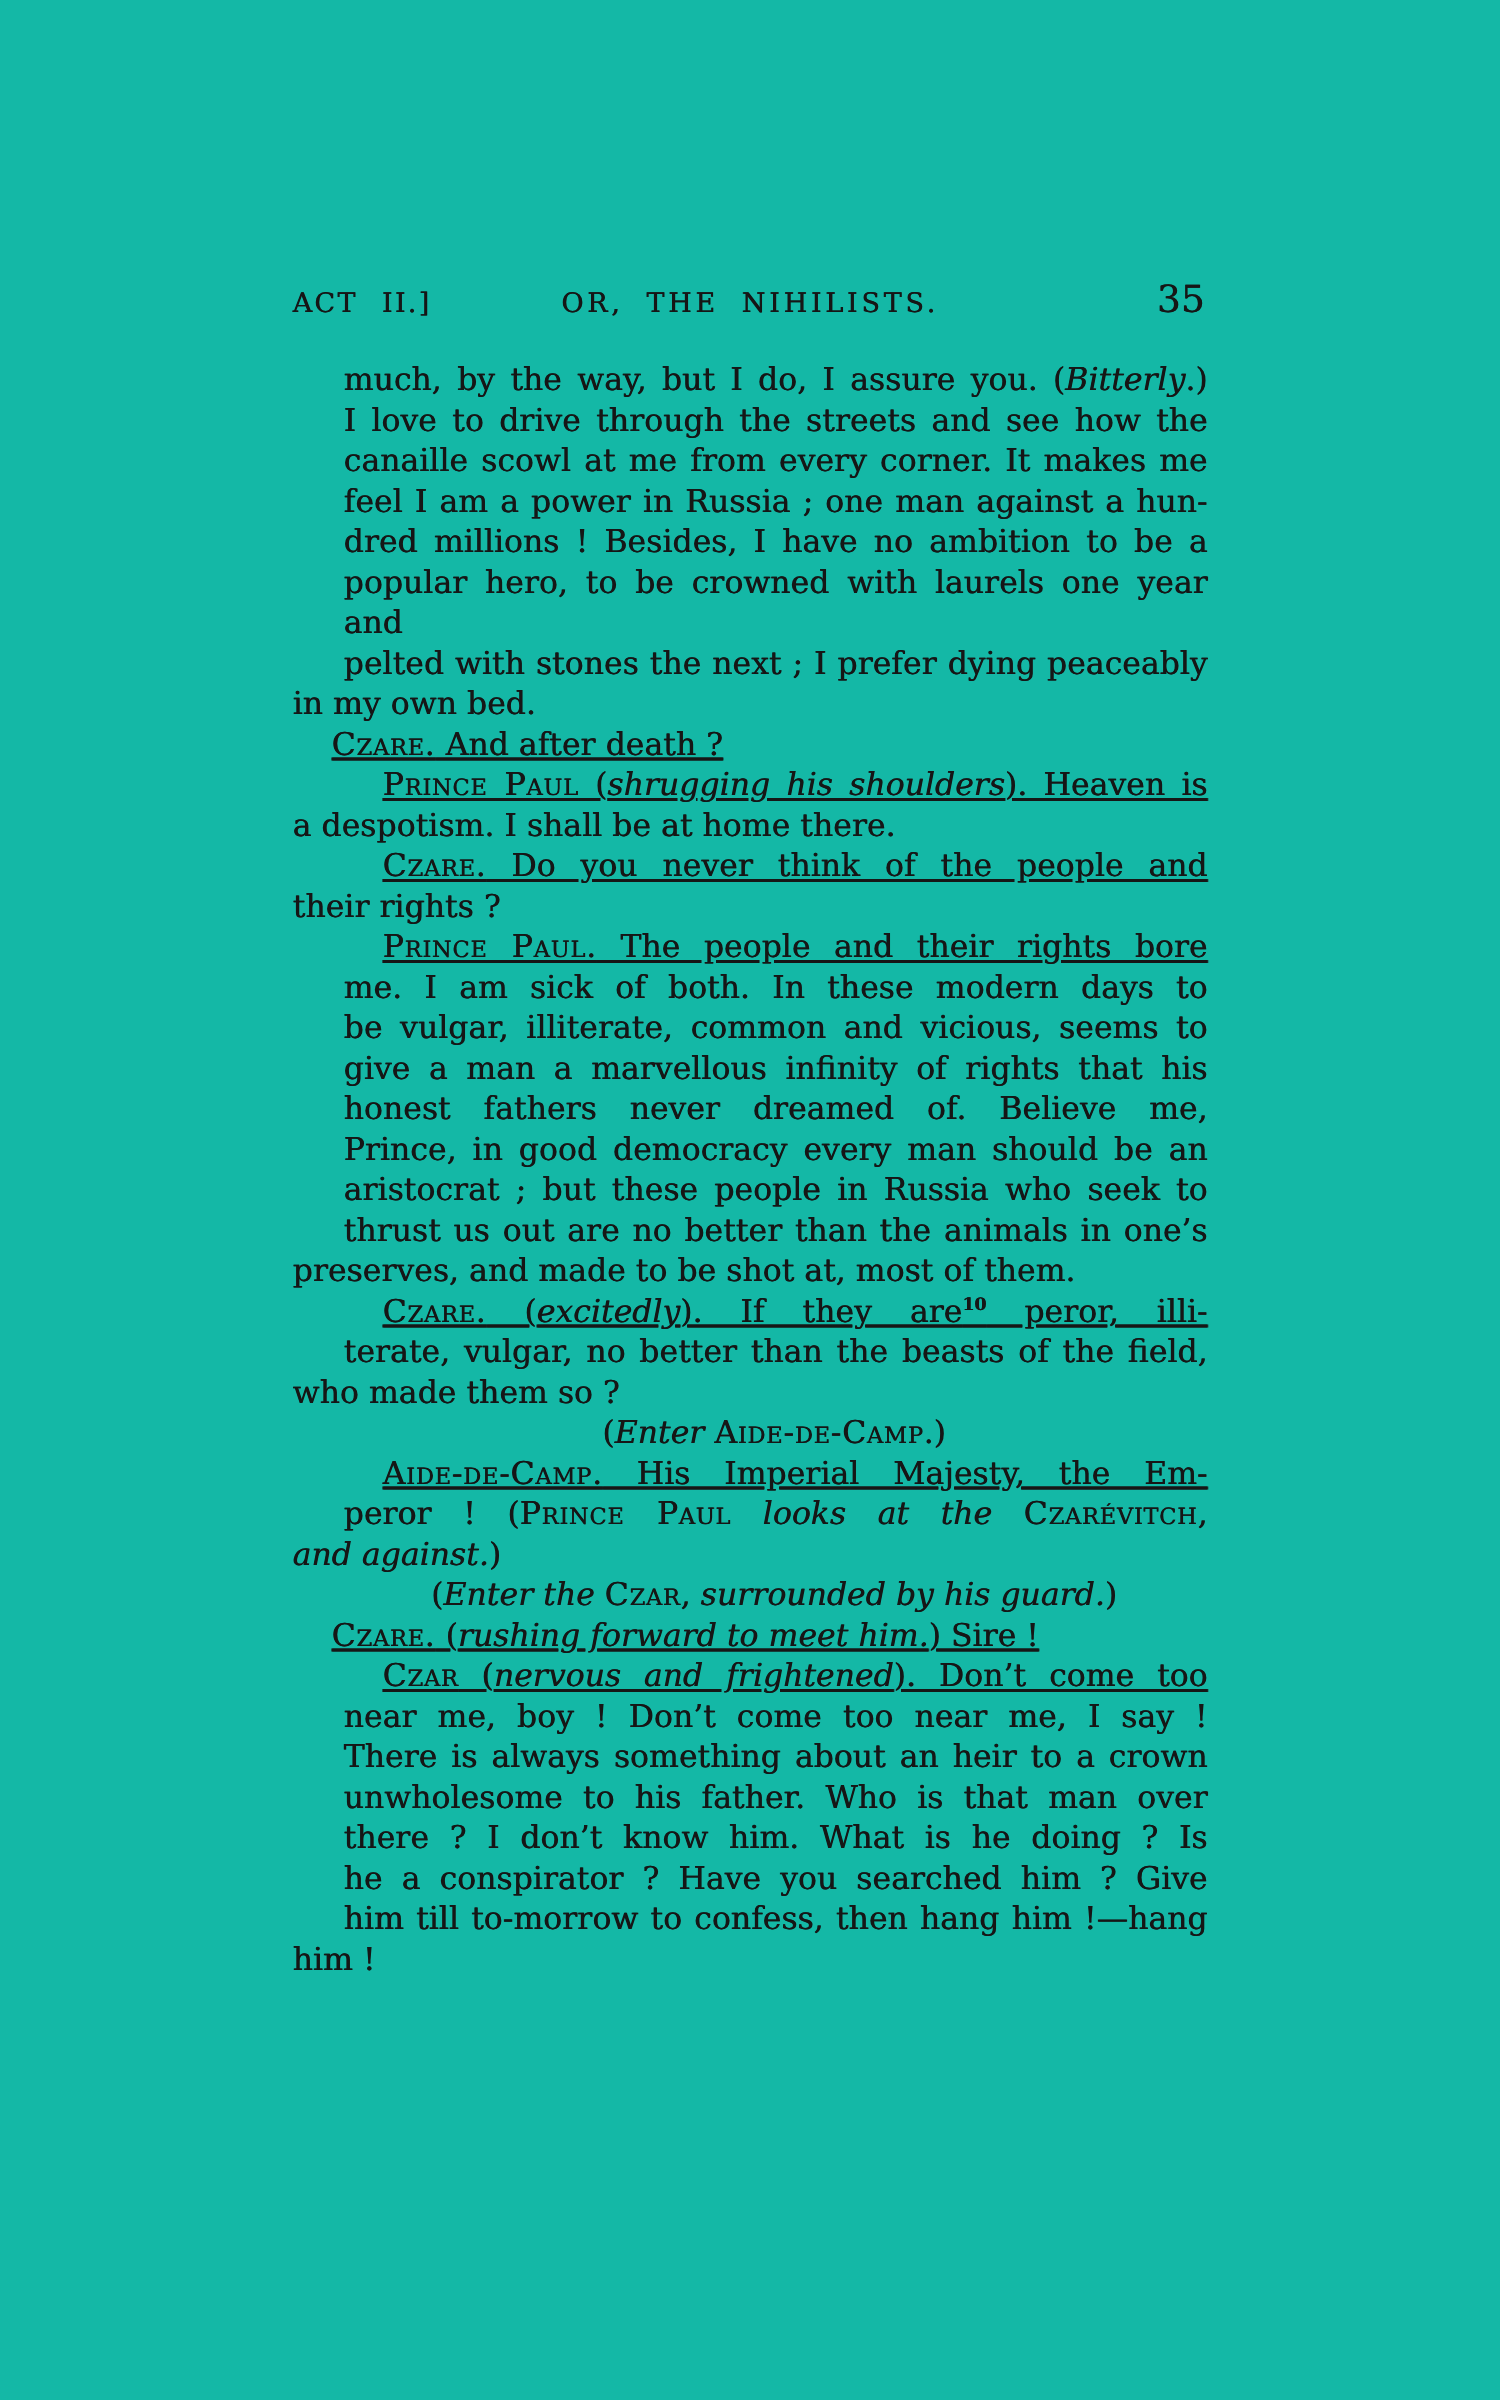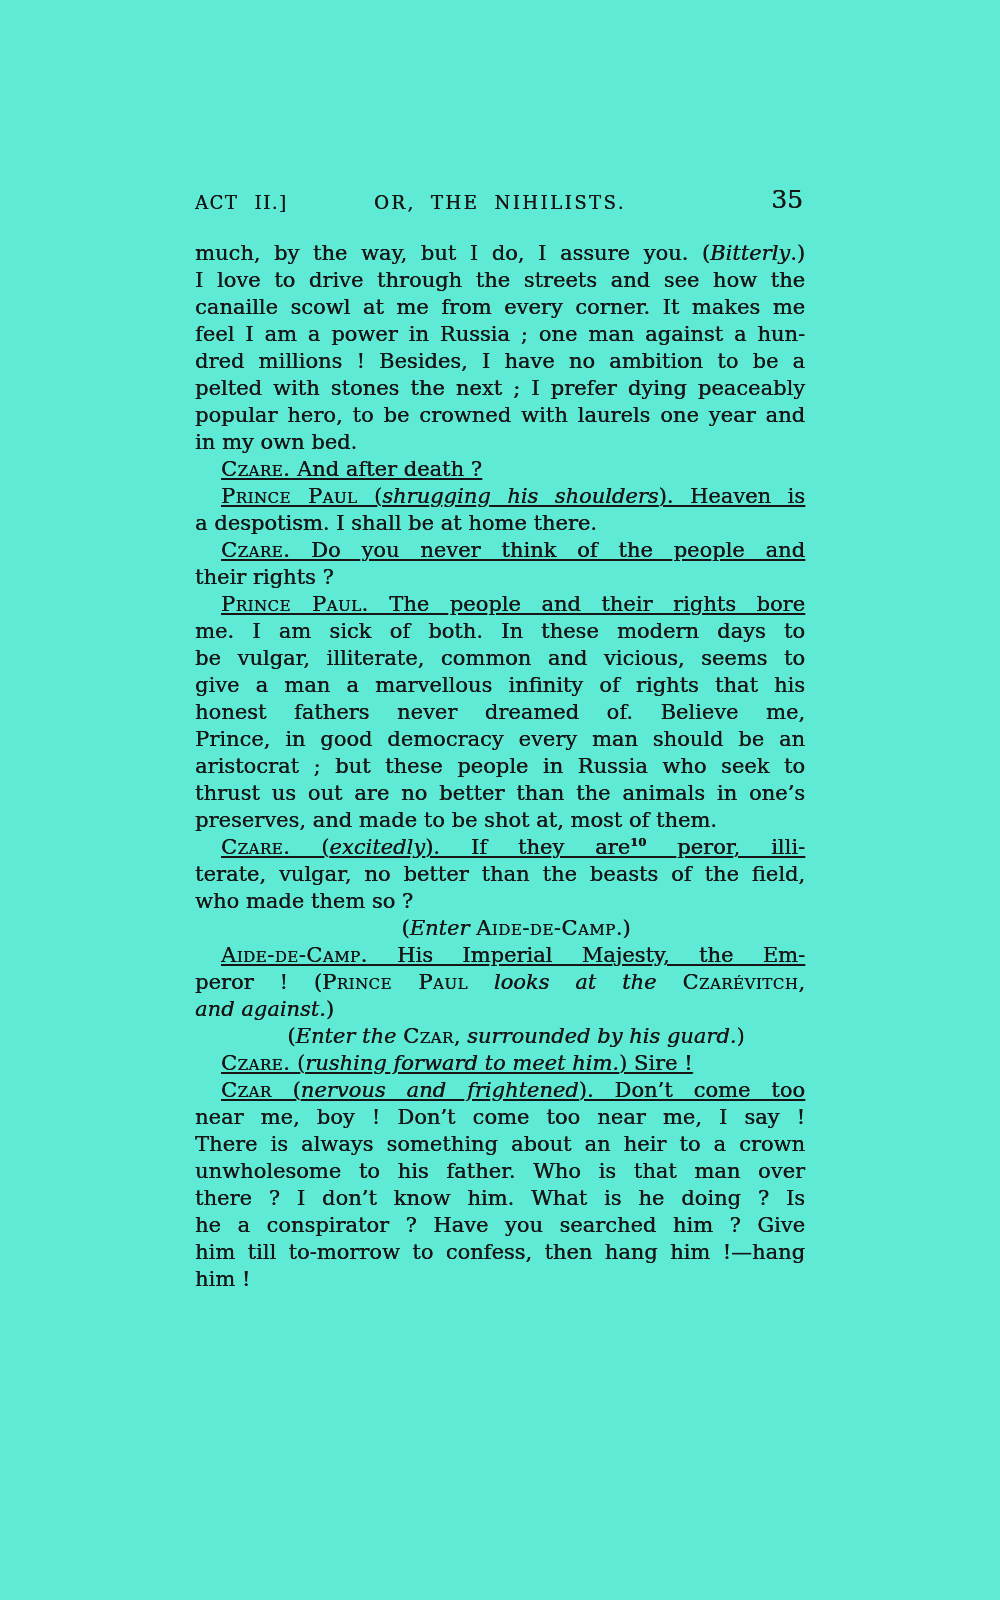--- a/index.html
+++ b/index.html
@@ -47,54 +47,54 @@
   .text-block {
     position: absolute;
     left: 195px;
     top: 240px;
     width: 610px;
     font-size: 21px;
     line-height: 27px;
     text-shadow: 0.35px 0 0 currentColor;
   }
   .line { white-space: normal; }
-  .line.justify { text-align: justify; text-align-last: justify; }
+  .line.justify { text-align: justify; text-align-last: justify; margin-left: 34px; }
   .line.left    { text-align: left;    text-align-last: left; }
   .line.center  { text-align: center;  text-align-last: center; padding-left: 32px; }
   .line.indent  { text-indent: 26px; text-decoration: underline; }
   .rm  { font-style: normal; }
   .it  { font-style: italic; text-align: right; }
   .sc  { font-variant: small-caps; letter-spacing: 0.5px; }
   .sup {
     vertical-align: super;
     font-size: 0.55em;
     font-weight: bold;
     line-height: 0;
     letter-spacing: 0;
   }
 </style>
 </head>
 <body>
 
-<div class="page" style="color: rgb(22, 22, 22); background: #5eead4;">
+<div class="page" style="color: rgb(22, 22, 22); background: #14b8a6;">
 
   <div class="header">
     <span class="header-act">ACT II.]</span>
     <span class="header-title">OR, THE NIHILISTS.</span>
     <span class="header-page">35</span>
   </div>
 
   <div class="text-block">
       <div class="line justify"><span class="rm">much, by the way, but I do, I assure you.  (</span><span class="it">Bitterly</span><span class="rm">.)</span></div>
       <div class="line justify"><span class="rm">I love to drive through the streets and see how the</span></div>
       <div class="line justify"><span class="rm">canaille scowl at me from every corner.  It makes me</span></div>
       <div class="line justify"><span class="rm">feel I am a power in Russia ; one man against a hun-</span></div>
       <div class="line justify"><span class="rm">dred millions !  Besides, I have no ambition to be a</span></div>
+      <div class="line justify"><span class="rm">popular hero, to be crowned with laurels one year and</span></div>
       <div class="line justify"><span class="rm">pelted with stones the next ; I prefer dying peaceably</span></div>
-      <div class="line justify"><span class="rm">popular hero, to be crowned with laurels one year and</span></div>
       <div class="line left"><span class="rm">in my own bed.</span></div>
       <div class="line left indent"><span class="sc">Czare.</span><span class="rm">  And after death ?</span></div>
       <div class="line justify indent"><span class="sc">Prince Paul</span><span class="rm"> (</span><span class="it">shrugging his shoulders</span><span class="rm">).  Heaven is</span></div>
       <div class="line left"><span class="rm">a despotism.  I shall be at home there.</span></div>
       <div class="line justify indent"><span class="sc">Czare.</span><span class="rm">  Do you never think of the people and</span></div>
       <div class="line left"><span class="rm">their rights ?</span></div>
       <div class="line justify indent"><span class="sc">Prince Paul.</span><span class="rm">  The people and their rights bore</span></div>
       <div class="line justify"><span class="rm">me.  I am sick of both.  In these modern days to</span></div>
       <div class="line justify"><span class="rm">be vulgar, illiterate, common and vicious, seems to</span></div>
       <div class="line justify"><span class="rm">give a man a marvellous infinity of rights that his</span></div>

